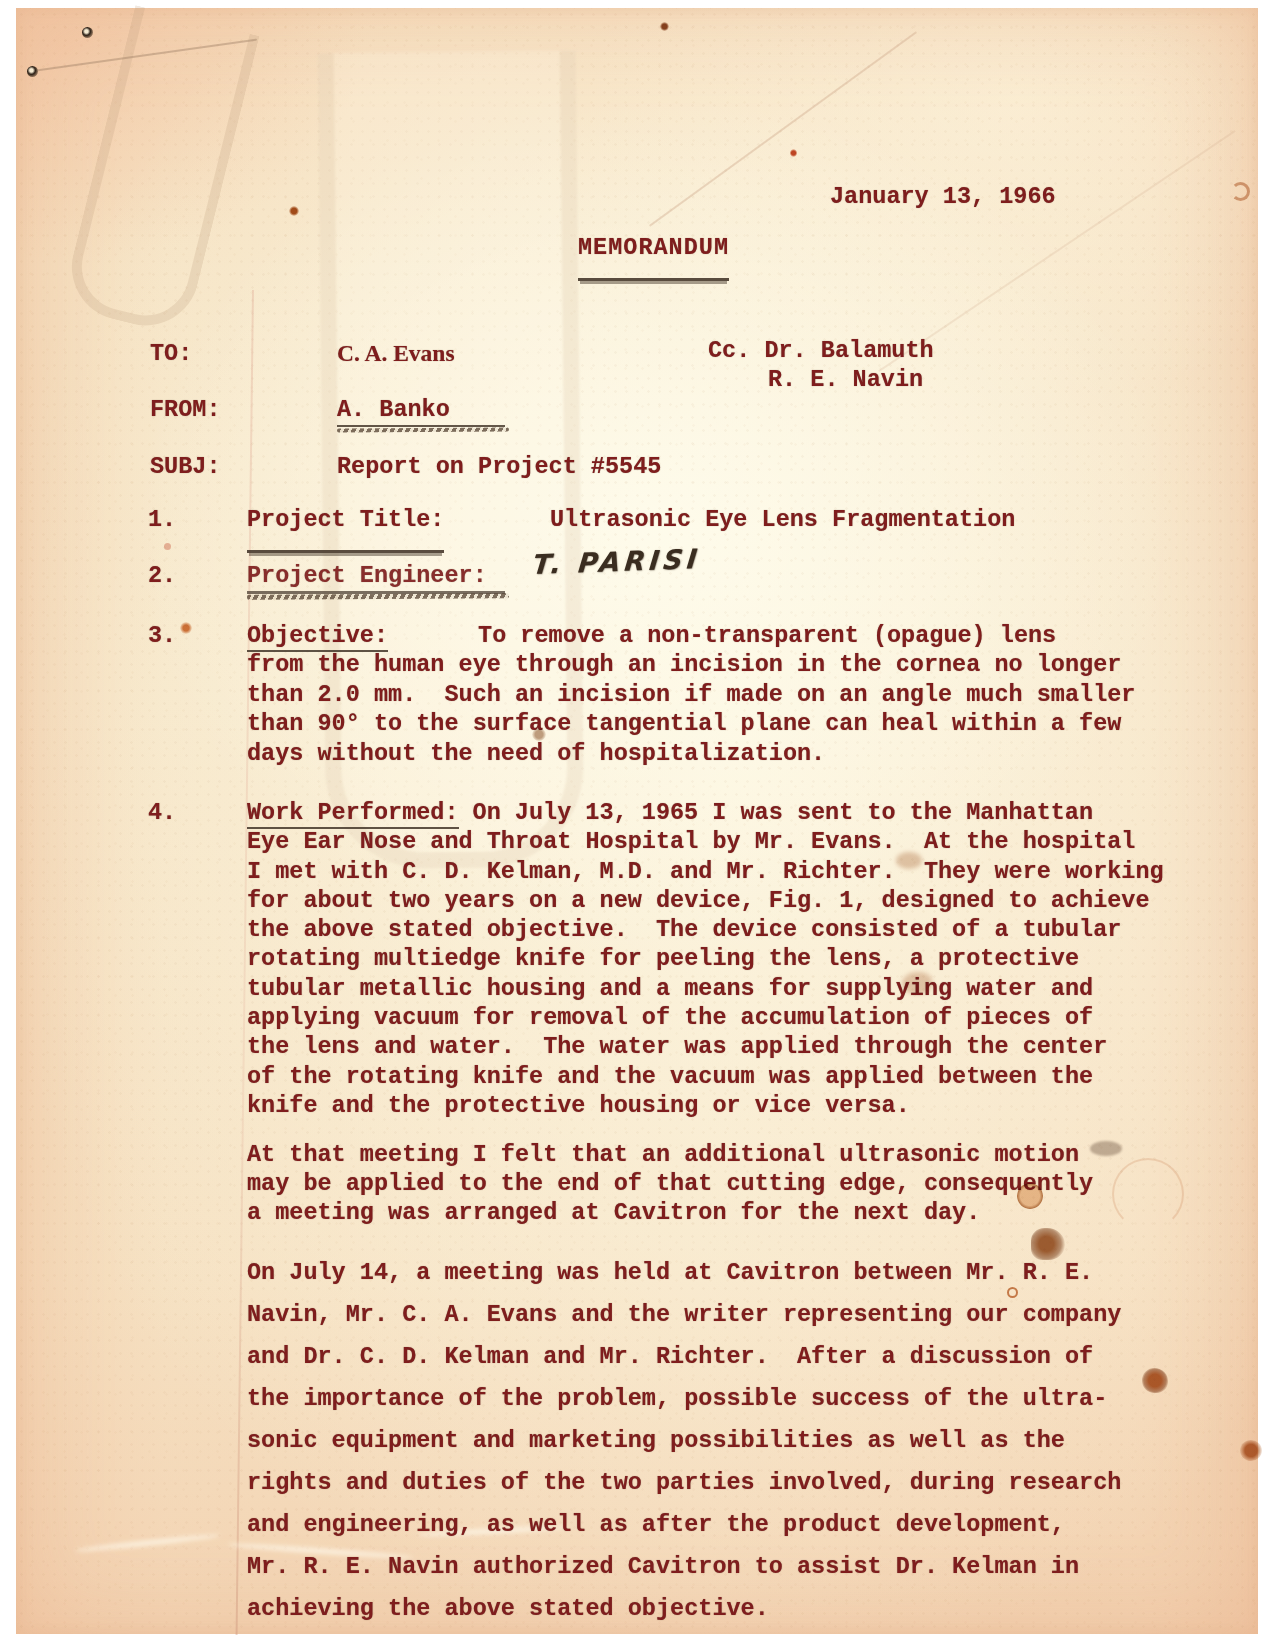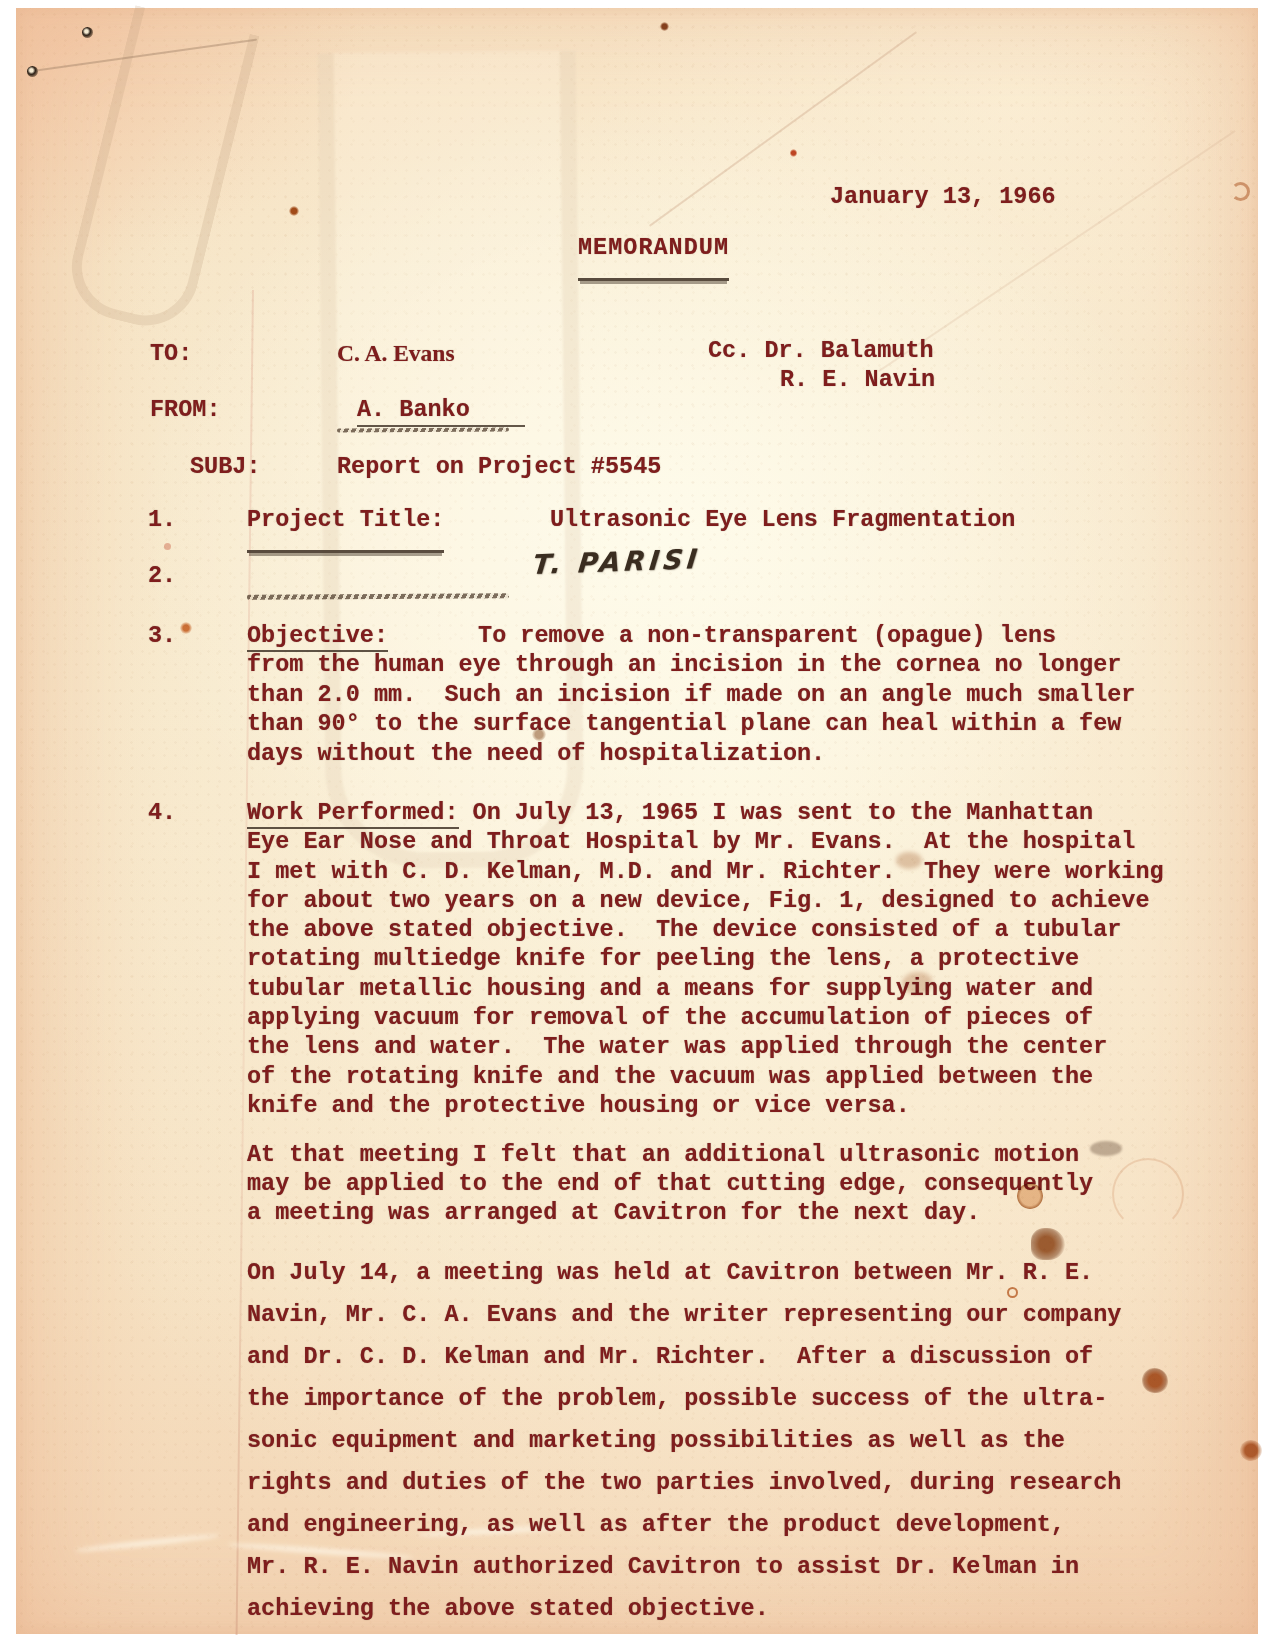--- a/index.html
+++ b/index.html
@@ -33,21 +33,21 @@
   .crease-v{width:2px;background:linear-gradient(180deg, rgba(220,160,140,.32), rgba(220,160,140,.18) 60%, rgba(200,140,115,.38));}
   .crease-d{height:2px;background:rgba(203,163,133,.38);border-radius:2px;filter:blur(.4px);}
   .stain{position:absolute;pointer-events:none;mix-blend-mode:multiply;}
   .scribble{position:absolute;height:6px;border-radius:50%;background:rgba(255,252,240,.6);filter:blur(2px);pointer-events:none;}
   
   .t{position:absolute;color:#7f1d1d;font-size:23.5px;font-weight:700;line-height:29.4px;
      text-shadow:0 0 1px rgba(69,53,39,.55);white-space:nowrap;}
   .pre{white-space:pre;}
   .ul{border-bottom:2.5px solid rgba(60,46,34,.82);padding-bottom:1px;}
   .ul-heavy{border-bottom:3px solid rgba(60,46,34,.85);box-shadow:0 5px 0 -2px rgba(60,46,34,.45);padding-bottom:17px;}
-  .ul-banko{display:inline-block;min-width:168px;border-bottom:2.5px solid rgba(60,46,34,.8);padding-bottom:1px;margin-left:20px;}
+  .ul-banko{display:inline-block;min-width:168px;border-bottom:2.5px solid rgba(60,46,34,.8);padding-bottom:1px;}
   .ul-eng{display:inline-block;min-width:258px;border-bottom:3px solid rgba(55,42,30,.72);padding-bottom:1px;
           filter:blur(.3px);opacity:.92;}
   .squiggle{position:absolute;height:4px;border-radius:2px;pointer-events:none;
     background:repeating-linear-gradient(115deg, rgba(75,56,40,.72) 0 4px, rgba(75,56,40,.08) 4px 7px);
     transform:rotate(-.3deg);}
   .gap{display:inline-block;}
   .hand{font-family:"DejaVu Sans",sans-serif;font-weight:700;font-style:italic;font-size:27px;
     letter-spacing:4px;color:#3a2d20;transform:rotate(-2deg) skewX(-8deg);
     text-shadow:.5px .5px 1.3px rgba(58,45,32,.6);}
 </style>
@@ -70,34 +70,35 @@
   <div class="scribble" style="left:228px;top:1548px;width:185px;transform:rotate(4deg);"></div>
   <div class="scribble" style="left:418px;top:1528px;width:150px;transform:rotate(-3deg);"></div>
 
   <div class="t" style="left:830px;top:182px;">January 13, 1966</div>
 
   <div class="t" style="left:578px;top:233px;letter-spacing:1px;"><span class="ul-heavy">MEMORANDUM</span></div>
 
   <div class="t" style="left:150px;top:339px;">TO:</div>
   <div class="t" style="left:337px;top:339px;font-family:Liberation Serif, serif;">C. A. Evans</div>
   <div class="t" style="left:708px;top:336px;">Cc. Dr. Balamuth</div>
-  <div class="t" style="left:768px;top:365px;margin-left:12px;">R. E. Navin</div>
+  <div class="t" style="left:768px;top:365px;">R. E. Navin</div>
 
   <div class="t" style="left:150px;top:395px;">FROM:</div>
   <div class="t" style="left:337px;top:395px;"><span class="ul-banko">A. Banko</span></div>
   <div class="squiggle" style="left:337px;top:428px;width:172px;"></div>
 
-  <div class="t" style="left:150px;top:452px;margin-left:40px;">SUBJ:</div>
+  <div class="t" style="left:150px;top:452px;">SUBJ:</div>
   <div class="t" style="left:337px;top:452px;">Report on Project #5545</div>
 
   <div class="t" style="left:148px;top:505px;">1.</div>
   <div class="t" style="left:247px;top:505px;"><span class="ul-heavy">Project Title:</span></div>
   <div class="t" style="left:550px;top:505px;">Ultrasonic Eye Lens Fragmentation</div>
 
   <div class="t" style="left:148px;top:561px;">2.</div>
+  <div class="t" style="left:247px;top:561px;"><span class="ul-eng">Project Engineer:</span></div>
   <div class="squiggle" style="left:247px;top:594px;width:262px;height:5px;"></div>
   <div class="t hand" style="left:533px;top:547px;">T. PARISI</div>
 
   <div class="t" style="left:148px;top:621px;">3.</div>
   <div class="t" style="left:247px;top:621px;line-height:29.4px;">
     <div><span class="ul">Objective:</span><span class="gap" style="width:90px;"></span><span>To remove a non-transparent (opague) lens</span></div>
     <div class="pre">from the human eye through an incision in the cornea no longer
 than 2.0 mm.  Such an incision if made on an angle much smaller
 than 90° to the surface tangential plane can heal within a few
 days without the need of hospitalization.</div>

